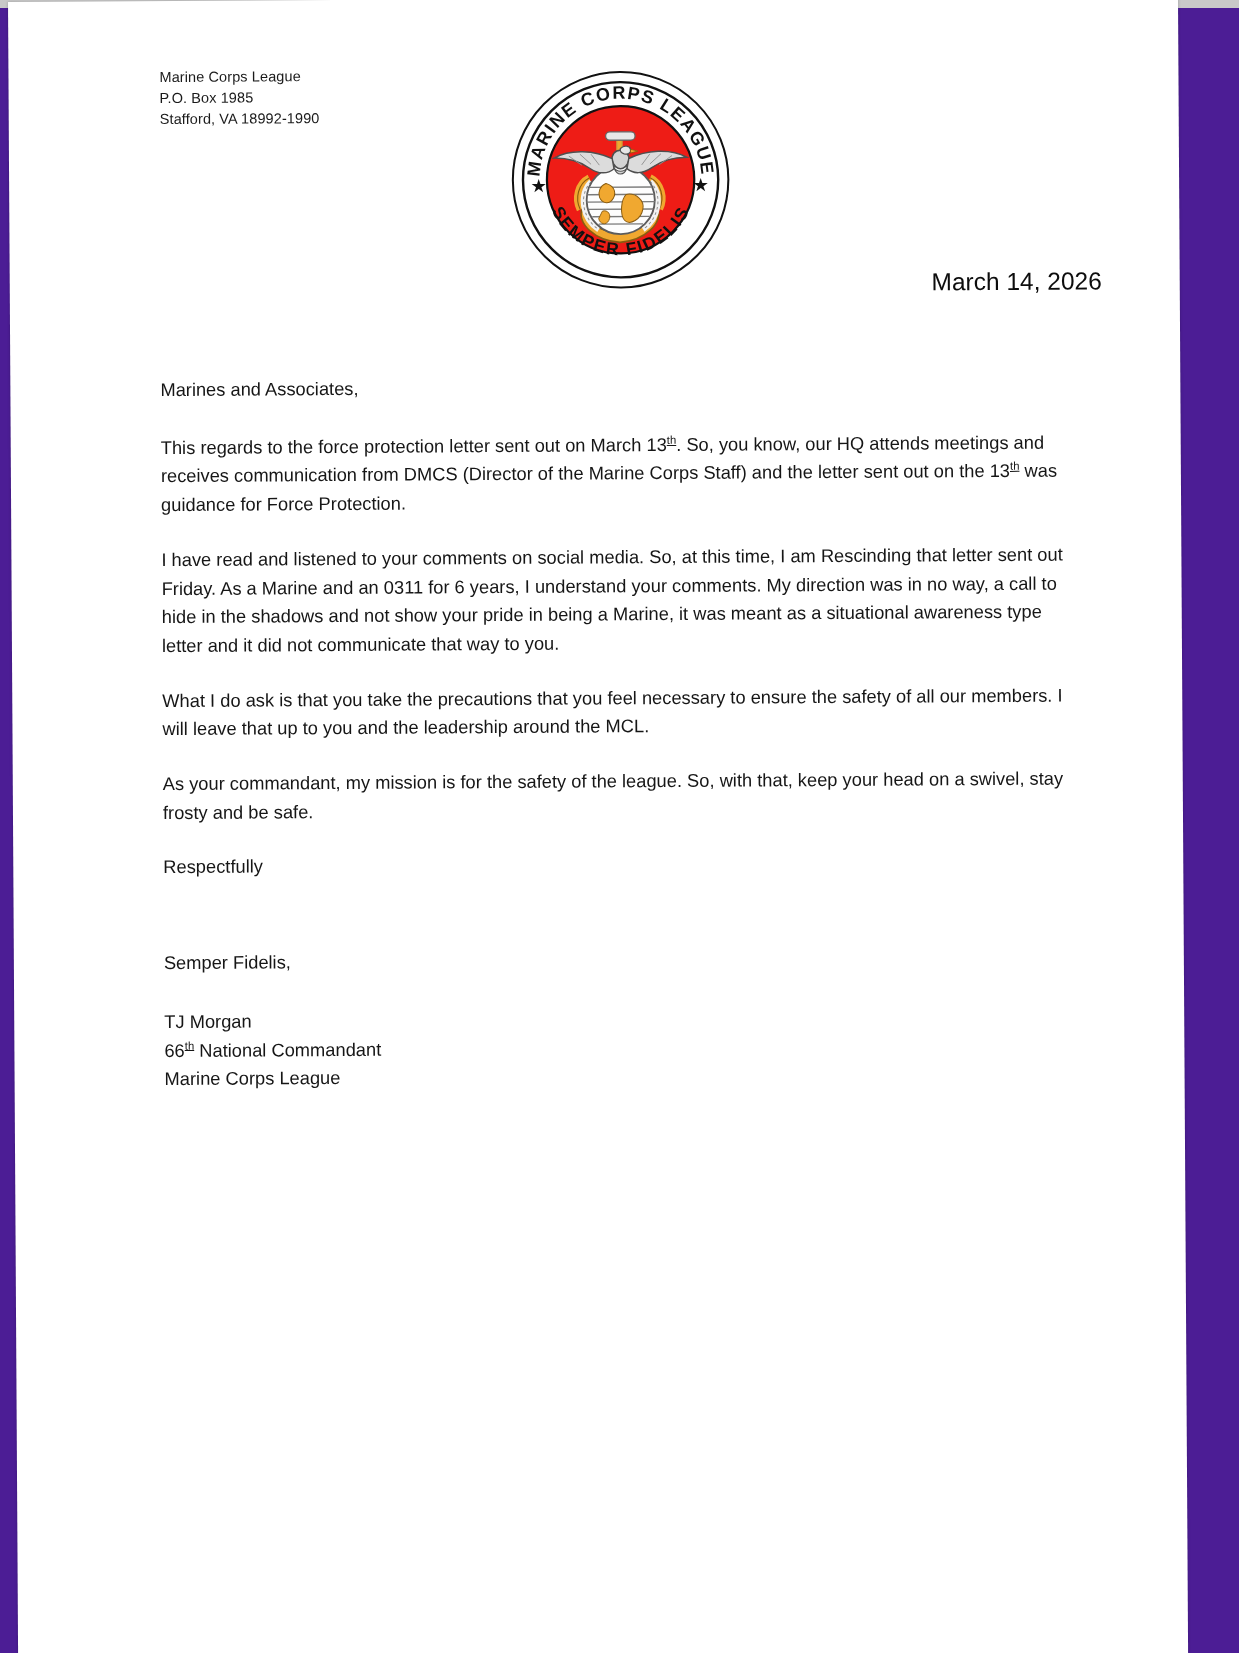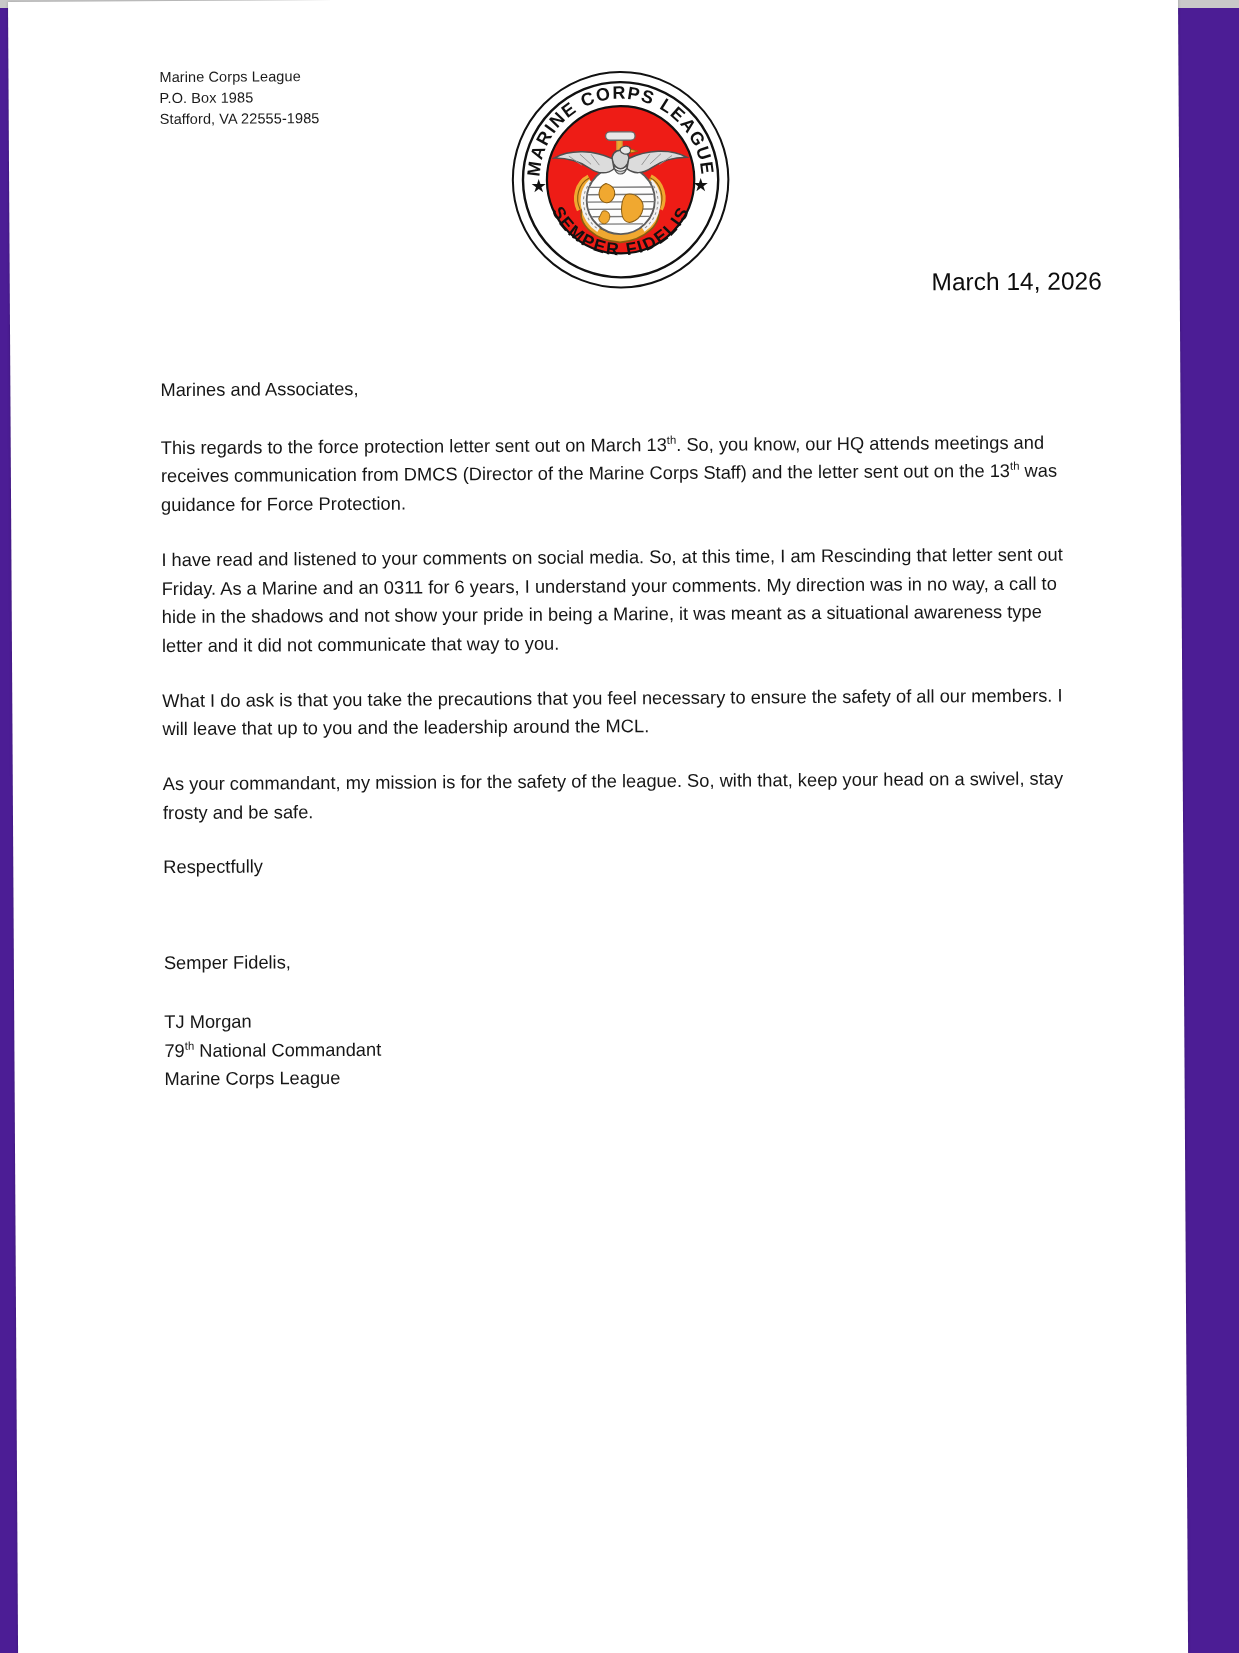--- a/index.html
+++ b/index.html
@@ -69,36 +69,37 @@
     color: #161616;
     font-size: 18.3px;
     line-height: 28.7px;
   }
   .salutation { margin: 0 0 29px 0; }
   .para { margin: 0 0 26px 0; }
   sup {
     font-size: 0.62em;
     vertical-align: super;
     line-height: 0;
+    text-decoration: underline;
   }
   .closing-respect { margin: 19px 0 0 0; }
   .closing-semper { margin: 67px 0 0 0; }
   .sig-block { margin: 30px 0 0 0; }
   .sig-block div { white-space: nowrap; }
 </style>
 </head>
 <body>
 
 <div id="page-wrap">
   <div class="letter">
 
     <div class="letterhead">
       <div>Marine Corps League</div>
       <div>P.O. Box 1985</div>
-      <div>Stafford, VA 22555-1985</div>
+      <div>Stafford, VA 18992-1990</div>
     </div>
 
     <div class="seal">
       <svg viewBox="0 0 240 240" xmlns="http://www.w3.org/2000/svg">
         <defs>
           <path id="arcTop" d="M 32,120 A 88,88 0 0 1 208,120" fill="none"></path>
           <path id="arcBottom" d="M 38,120 A 82,82 0 0 0 202,120" fill="none"></path>
         </defs>
 
         <circle cx="120" cy="120" r="117" fill="#ffffff" stroke="#111111" stroke-width="2.2"></circle>
@@ -190,19 +191,19 @@
       <p class="para">What I do ask is that you take the precautions that you feel necessary to ensure the safety of all our members. I will leave that up to you and the leadership around the MCL.</p>
 
       <p class="para">As your commandant, my mission is for the safety of the league. So, with that, keep your head on a swivel, stay frosty and be safe.</p>
 
       <p class="closing-respect">Respectfully</p>
 
       <p class="closing-semper">Semper Fidelis,</p>
 
       <div class="sig-block">
         <div>TJ Morgan</div>
-        <div><span>79</span><sup>th</sup><span> National Commandant</span></div>
+        <div><span>66</span><sup>th</sup><span> National Commandant</span></div>
         <div>Marine Corps League</div>
       </div>
     </div>
 
   </div>
 </div>
 
 </body></html>

